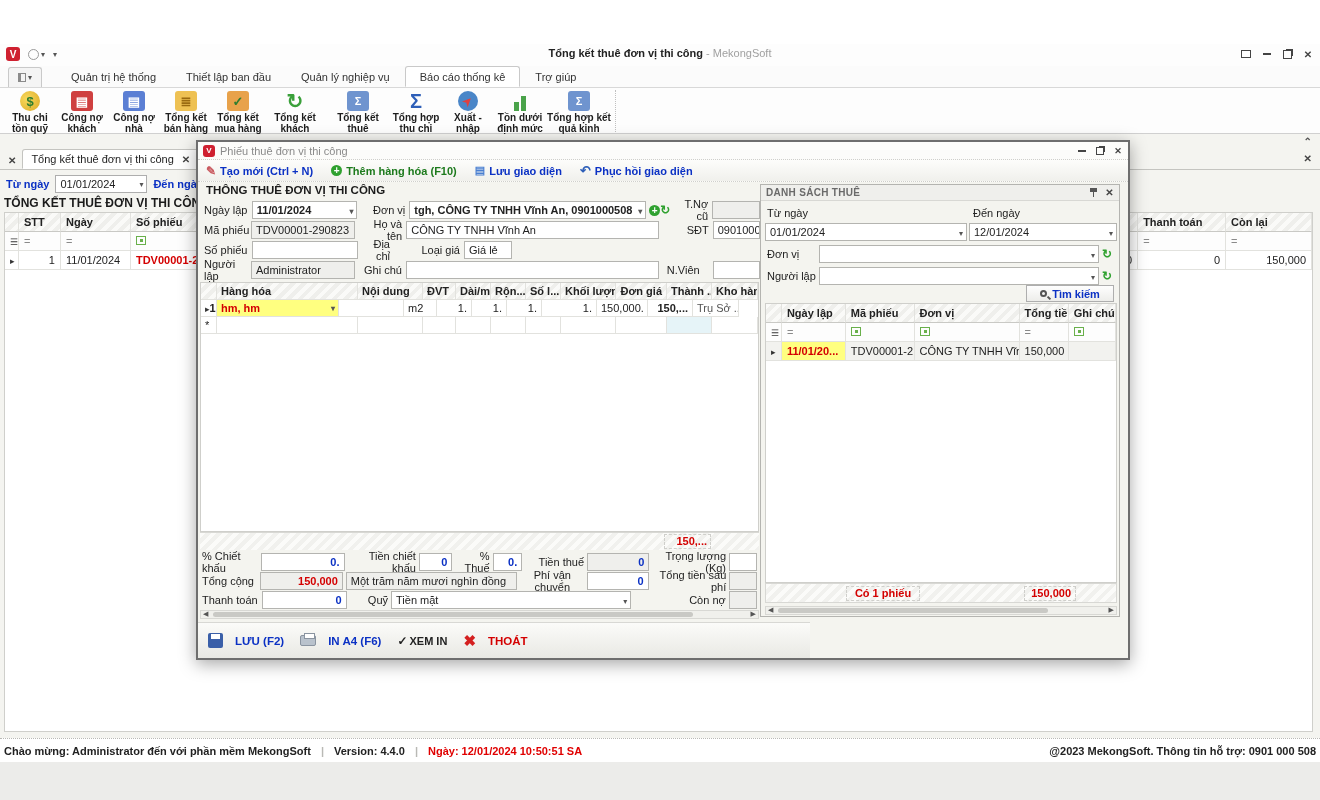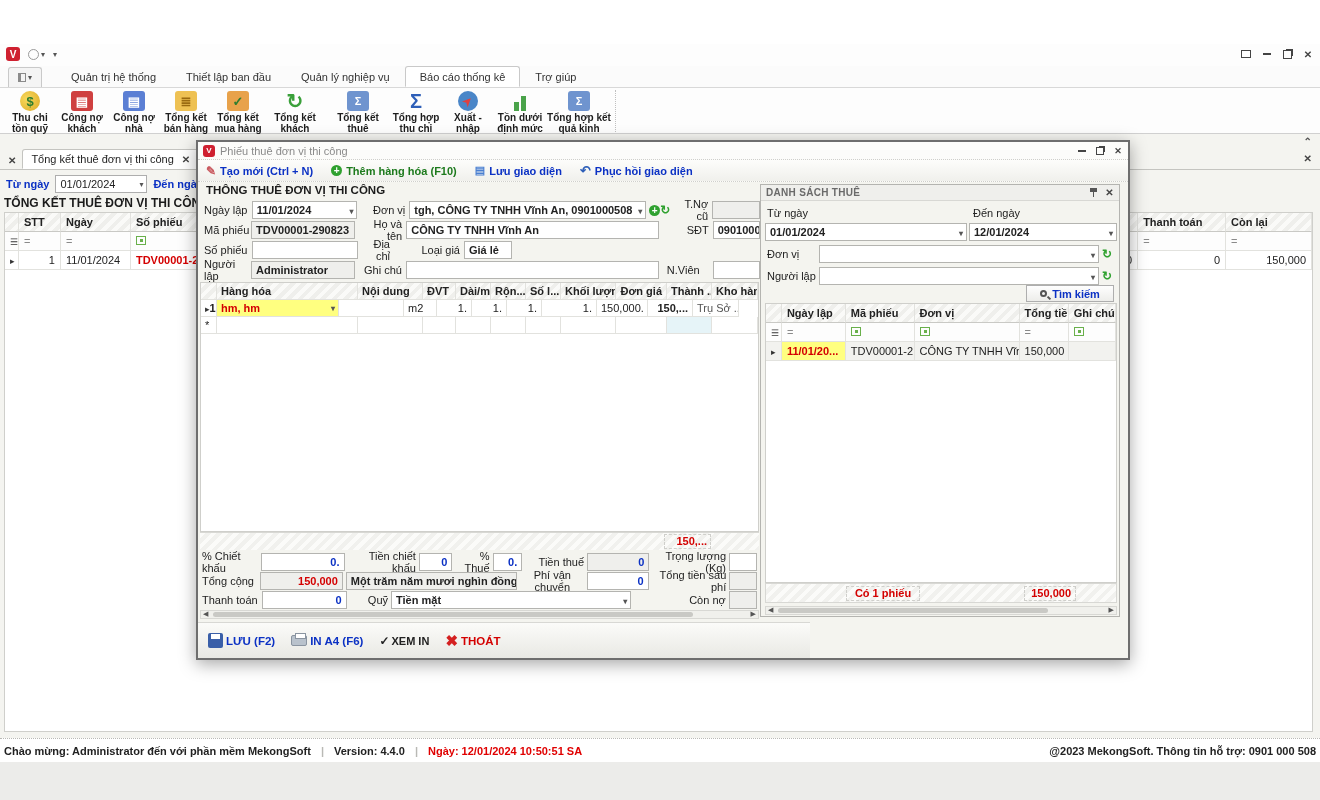--- a/index.html
+++ b/index.html
@@ -94,21 +94,21 @@
   .tlink.green { color:#1d7a1d; }
   .plus-ic { width:11px; height:11px; border-radius:50%; background:#2fa12f; color:#fff; display:inline-flex; align-items:center; justify-content:center; font-size:10px; font-weight:bold; }
   .pencil-ic { color:#c9595f; font-size:12px; }
   .layout-ic { color:#4a7fd1; font-size:11px; }
   .undo-ic { color:#2e5fb8; font-size:13px; }
 
   .dlg-section { position:absolute; left:8px; top:42px; font-weight:bold; font-size:11.5px; color:#1b1b1b; }
 
   .frow { position:absolute; height:20px; display:flex; align-items:center; }
   .flabel { color:#222; }
-  .fld { background:#fff; border:1px solid #b4b4b0; height:18px; display:flex; align-items:center; padding:0 4px; overflow:hidden; white-space:nowrap; position:relative;font-weight:bold; }
+  .fld { background:#fff; border:1px solid #b4b4b0; height:18px; display:flex; align-items:center; padding:0 4px; overflow:hidden; white-space:nowrap; position:relative; }
   .fld.dis { background:#efefec; }
   .fld .arr { position:absolute; right:3px; top:5px; font-size:8px; color:#555; }
   .refresh-ic { color:#2fa12f; font-weight:bold; font-size:12px; }
   .bold { font-weight:bold; }
   .blue-num { color:#0b31c4; font-weight:bold; }
 
   
   .items-grid { position:absolute; left:2px; top:140px; width:559px; height:250px; background:#fff; border:1px solid #cfcfcb; }
   .ig-head .gc { background-image:repeating-linear-gradient(135deg,#fafaf8 0 4px,#efefec 4px 8px); font-weight:bold; padding:2px 4px; }
   .ig .gc { padding:2px 4px; }
@@ -117,21 +117,21 @@
 
   .red-band { position:absolute; left:2px; top:390px; width:559px; height:18px; background-image:repeating-linear-gradient(135deg,#fbfbf9 0 4px,#f1f1ee 4px 8px); border-top:1px solid #d8d8d4; }
   .red-band .box { position:absolute; left:464px; top:1px; width:47px; height:15px; border:1px dashed #cfcfcb; color:#d40000; font-weight:bold; text-align:right; padding:0 3px; }
 
   .trow { position:absolute; left:2px; width:559px; height:19px; display:flex; align-items:center; gap:3px; padding:0 2px; }
   .hscroll { position:absolute; height:9px; background:#f0f0ec; border:1px solid #d8d8d4; }
   .hscroll .thumb { position:absolute; left:10px; top:1px; height:5px; background:#c9c9c5; border-radius:3px; }
   .hscroll .a { position:absolute; top:-1px; font-size:7px; color:#555; }
 
   .btnbar { position:absolute; left:0; top:480px; width:612px; height:36px; background:linear-gradient(#fbfbf9,#e9e9e4); border-top:1px solid #d8d8d4; display:flex; align-items:center; gap:16px; padding:0 10px; font-weight:bold; }
-  .bblink { display:flex; align-items:center; gap:3px; color:#0b31c4; font-size:11.5px; }
+  .bblink { display:flex; align-items:center; gap:12px; color:#0b31c4; font-size:11.5px; }
   .bblink.red { color:#d40000; }
   .floppy-ic { width:15px; height:15px; background:#3a5fa8; border-radius:2px; position:relative; }
   .floppy-ic::after { content:""; position:absolute; left:3px; top:1px; width:9px; height:5px; background:#fff; }
   .printer-ic { width:16px; height:11px; background:#b9c2cc; border:1px solid #8a94a0; border-radius:2px; position:relative; }
   .printer-ic::after { content:""; position:absolute; left:3px; top:-3px; width:9px; height:4px; background:#fff; border:1px solid #8a94a0; }
   .x-ic { color:#d42020; font-size:15px; font-weight:bold; }
   .chk { color:#222; font-size:12px; }
 
   
   .panel { position:absolute; left:562px; top:42px; width:360px; height:433px; background:#f4f4ef; border:1px solid #b4b4b0; }
@@ -153,20 +153,23 @@
 <body>
 
 <div class="titlebar">
   <div style="position:absolute;left:6px;top:3px;display:flex;gap:8px;align-items:center;">
     <span class="vlogo">V</span>
     <span style="display:flex;align-items:center;gap:2px;">
         <span class="qat-circle"></span>
         <span class="caret">▾</span>
       </span>
     <span class="caret">▾</span>
+  </div>
+  <div class="win-title">
+    <span>Tổng kết thuê đơn vị thi công</span> <span class="brand">- MekongSoft</span>
   </div>
   <div class="winbtns">
     <span class="wb wb-screen"></span>
     <span class="wb wb-min"></span>
     <span class="wb wb-restore"></span>
     <span class="wb">✕</span>
   </div>
 </div>
 
 <div class="ribbon-tabs">

